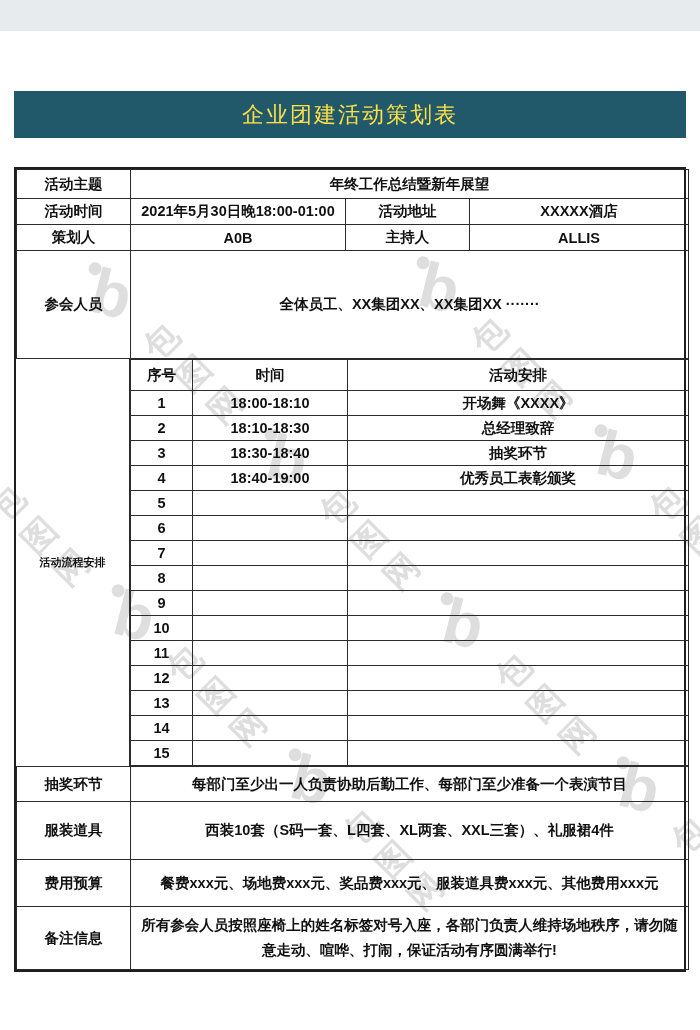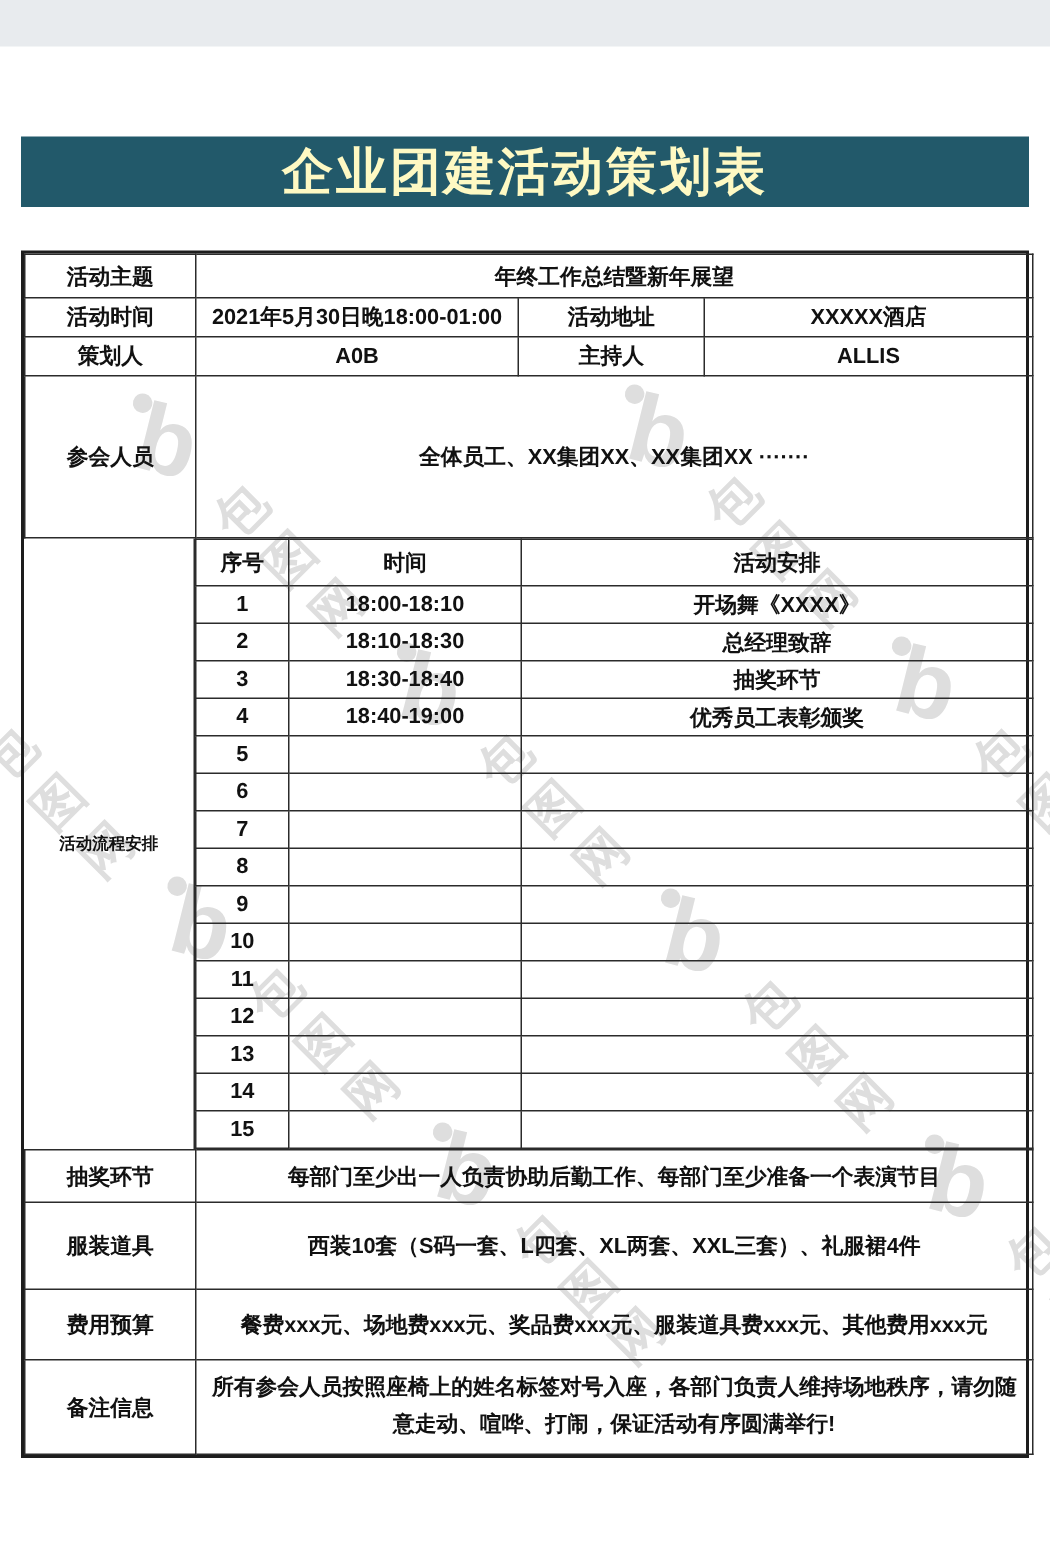--- a/index.html
+++ b/index.html
@@ -18,21 +18,21 @@
     border-radius:50%; background:#dedede; }
   .wm-char { position:absolute; font-size:34px; font-weight:bold; color:#dedede;
     transform:rotate(-45deg); line-height:1; }
   .wm-c1 { left:52px;  top:62px; }
   .wm-c2 { left:84px;  top:94px; }
   .wm-c3 { left:116px; top:126px; }
 
   
   .banner { position:absolute; left:14px; top:91px; width:672px; height:47px; z-index:2;
     background:#22596a; display:flex; align-items:center; justify-content:center; }
-  .banner span { color:#fef9c3; font-size:34px; font-weight:bold; letter-spacing:2px; }
+  .banner span { color:#fde047; font-size:22px; font-weight:normal; letter-spacing:2px; }
 
   
   .doc { position:absolute; left:14px; top:167px; width:672px; z-index:1;
     border:2px solid #1d1d1d; background:transparent; }
   table { border-collapse:collapse; table-layout:fixed; width:100%; background:transparent; }
   td, th { border:1px solid #2b2b2b; text-align:center; vertical-align:middle;
     font-size:14.5px; font-weight:bold; color:#111111; padding:2px 6px; overflow:hidden; }
 
   .row-theme  { height:29px; }
   .row-info   { height:26px;padding-left:28px; }

